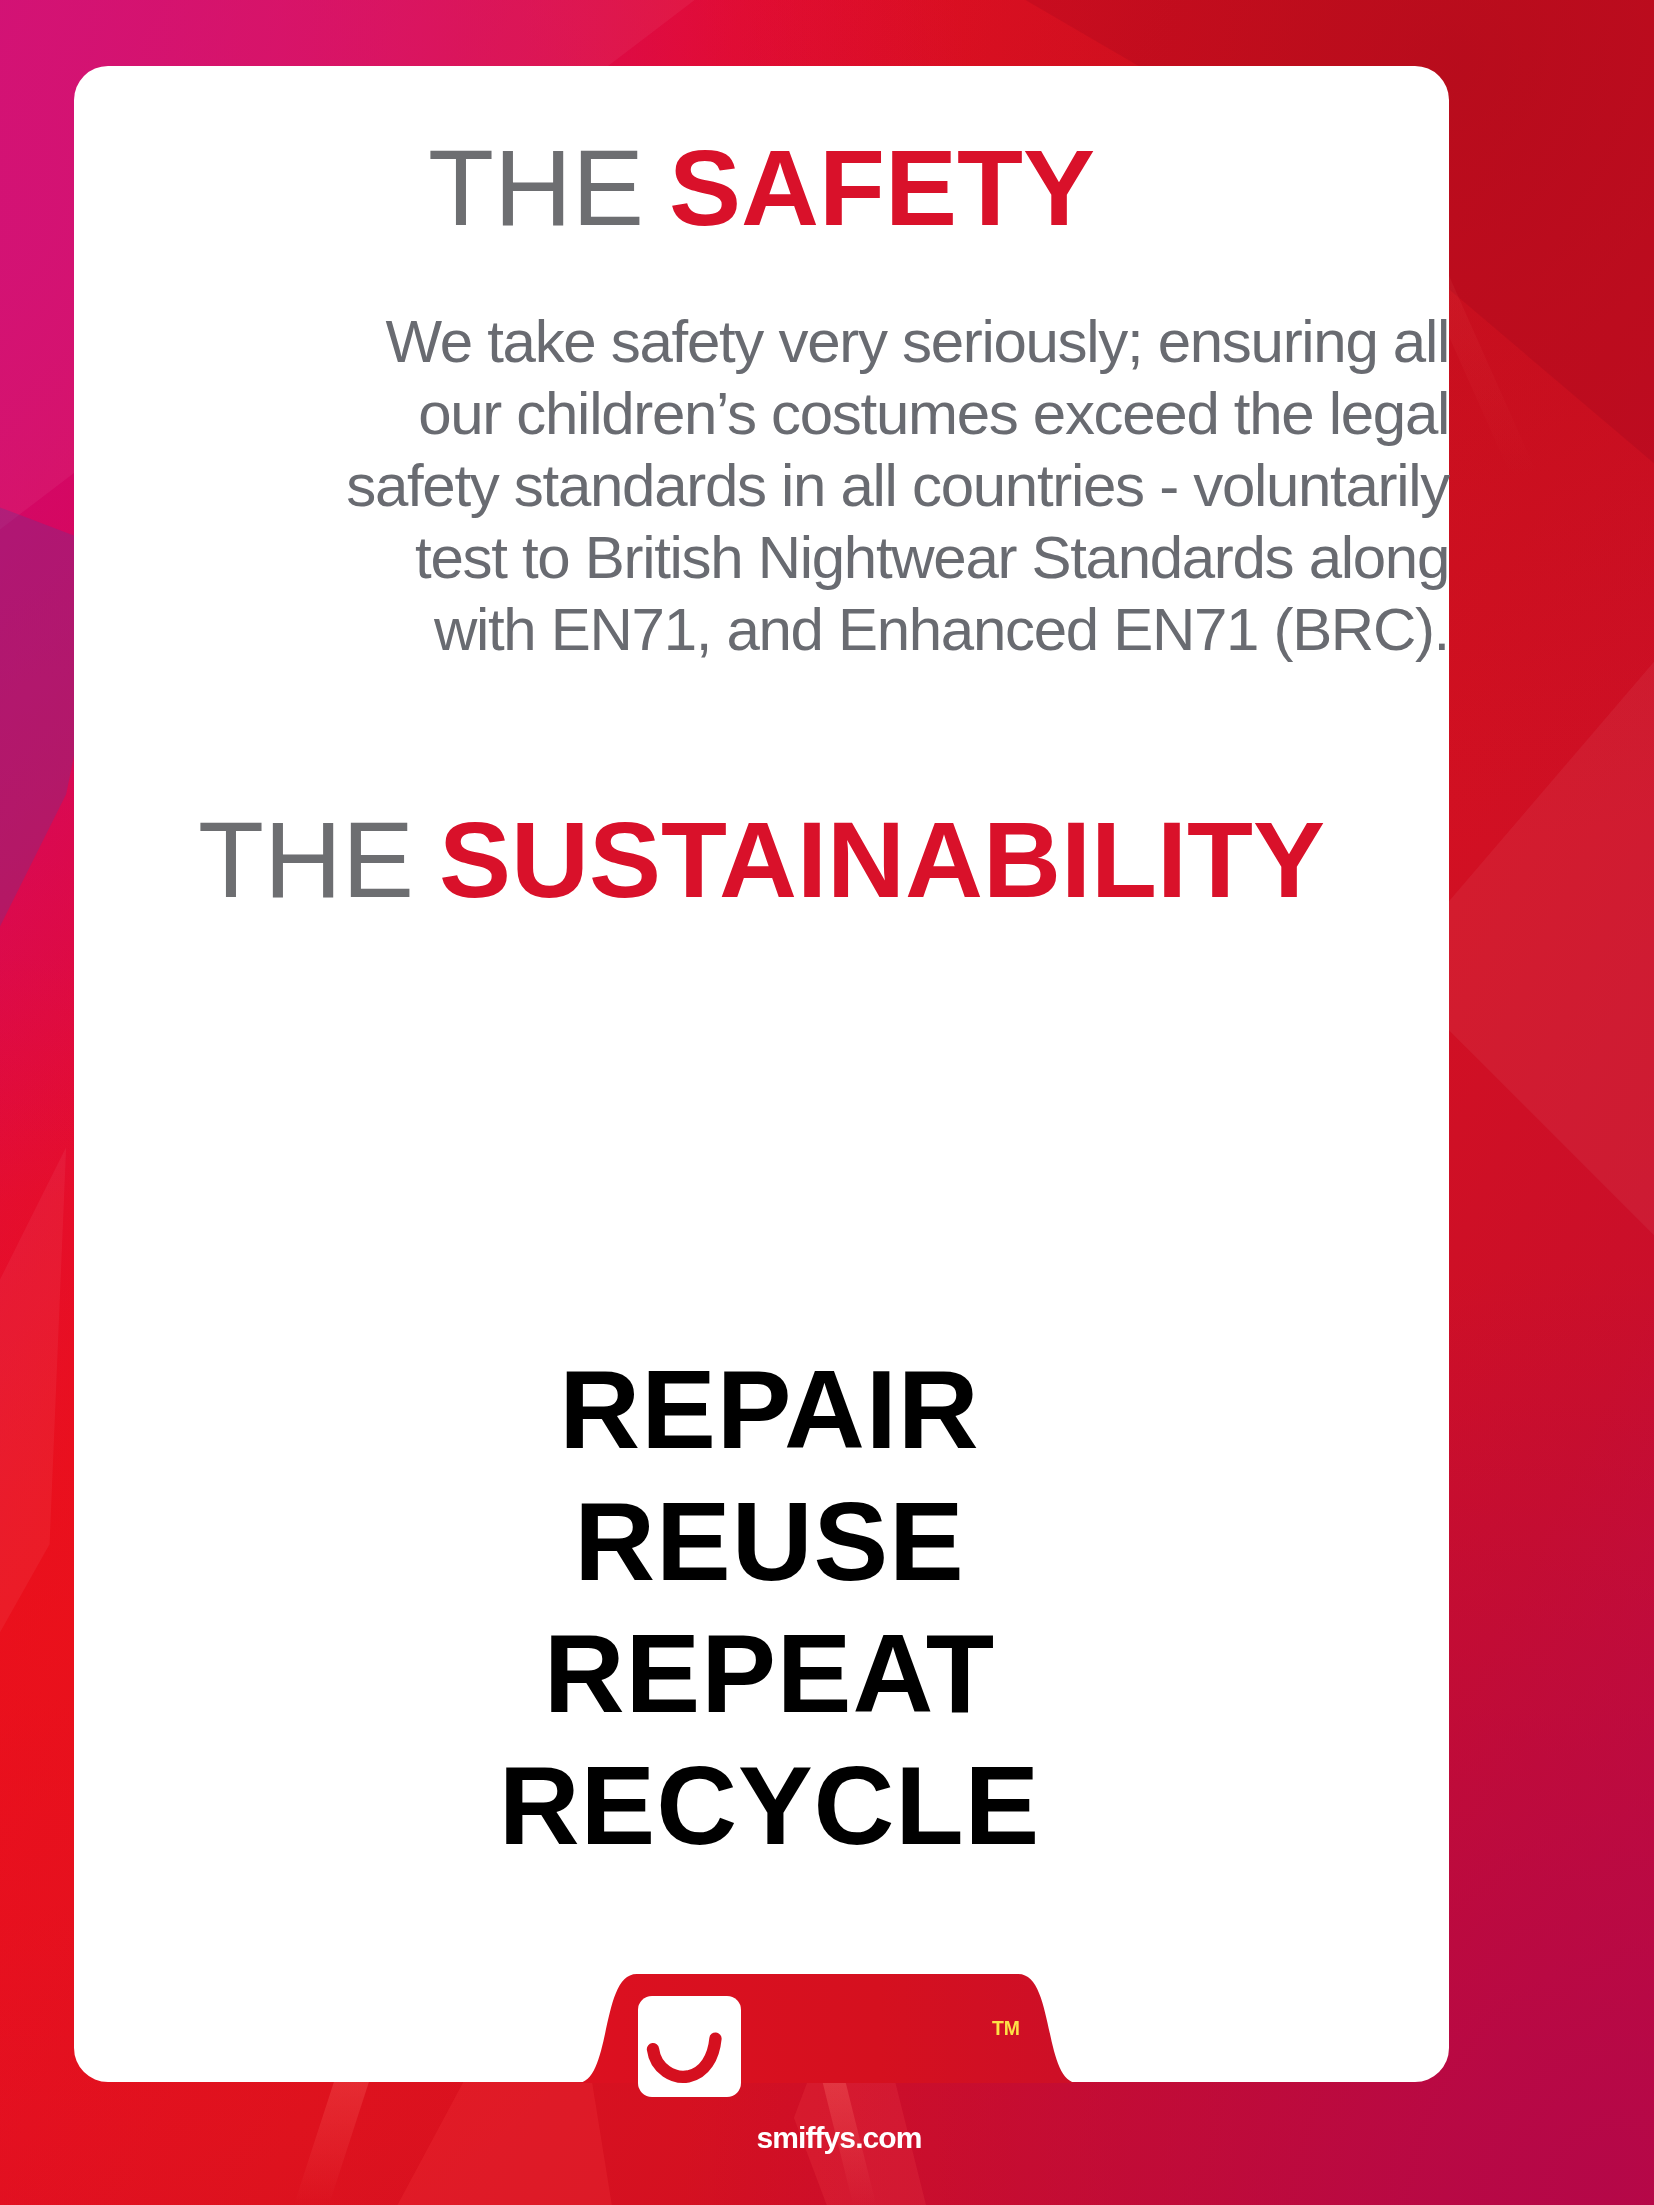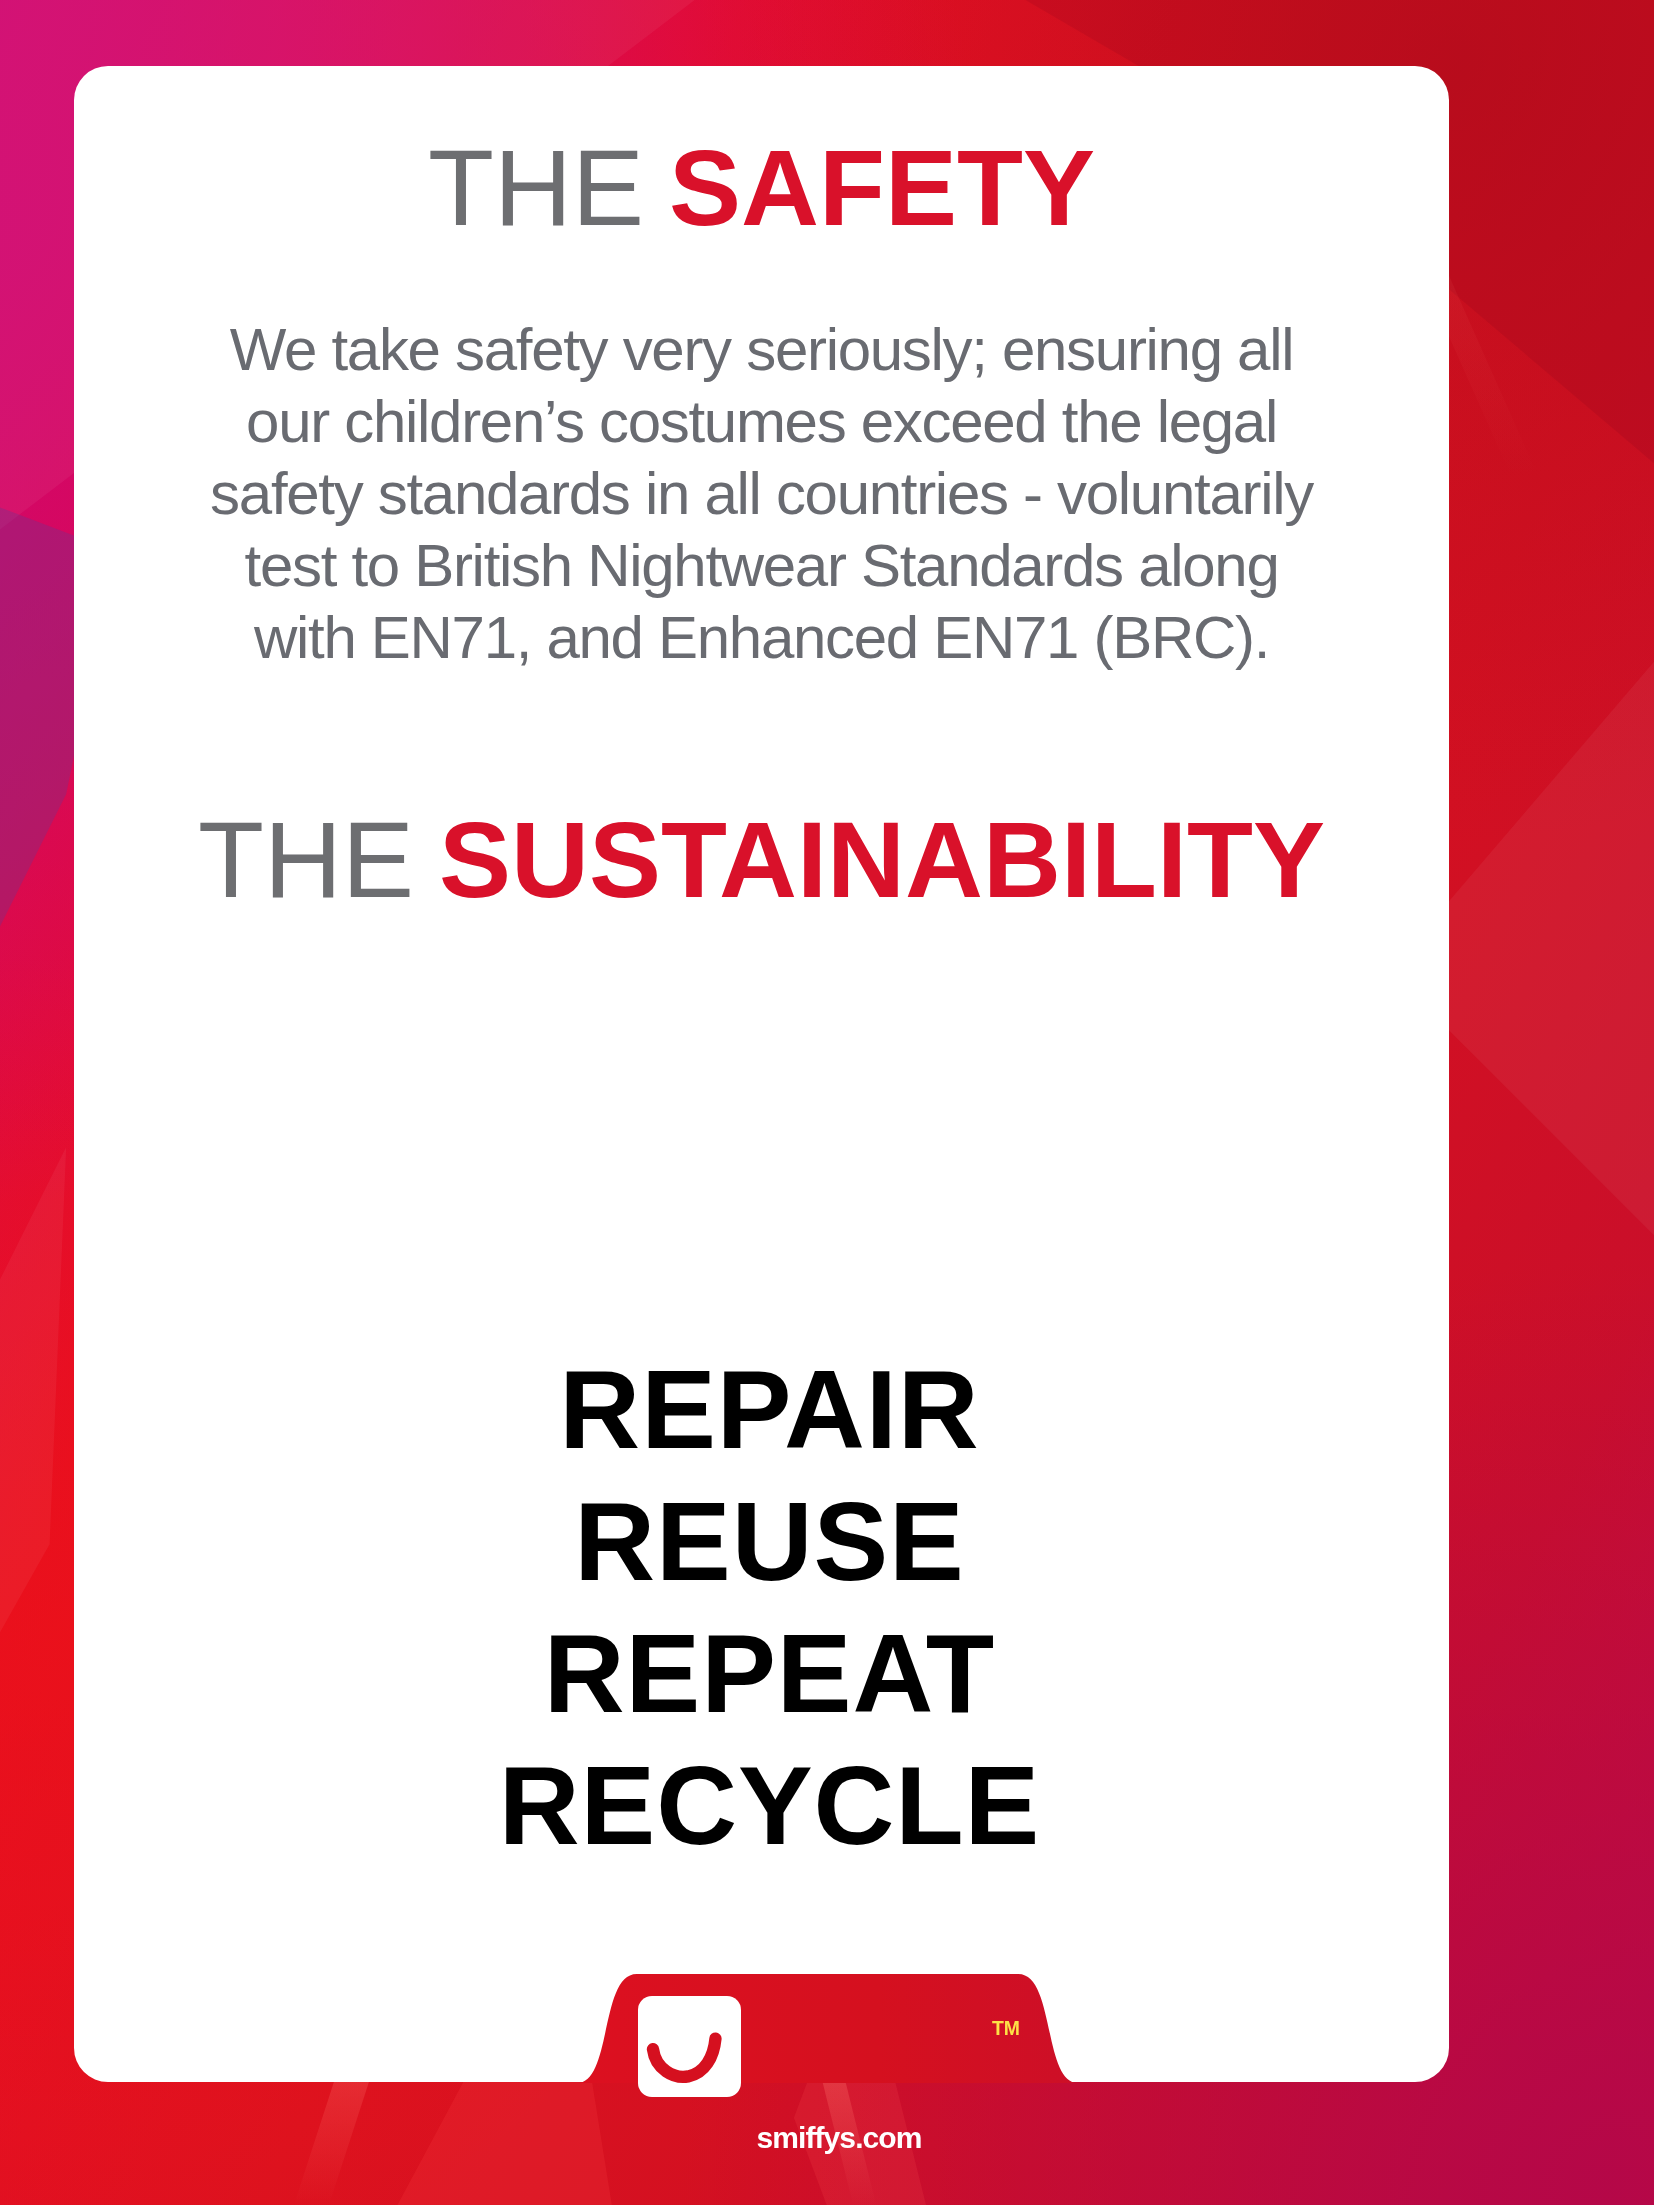--- a/index.html
+++ b/index.html
@@ -62,21 +62,21 @@
 
   .bodytext {
     position: absolute; left: 0; width: 100%;
     text-align: center;
     white-space: pre-line;
     color: #696b71;
     font-size: 60px; line-height: 72px;
     letter-spacing: -1.3px;
     font-weight: 400;
   }
-  .p-safety         { top: 248px; }
+  .p-safety         { top: 240px; text-align: right; }
   .p-sustainability { top: 903px; }
 
   .mantra {
     position: absolute; left: 8px; width: 100%;
     top: 1278px;
     text-align: center;
     color: #000000;
     font-weight: 700;
     font-size: 112px; line-height: 132px;
     letter-spacing: 0.9px;

